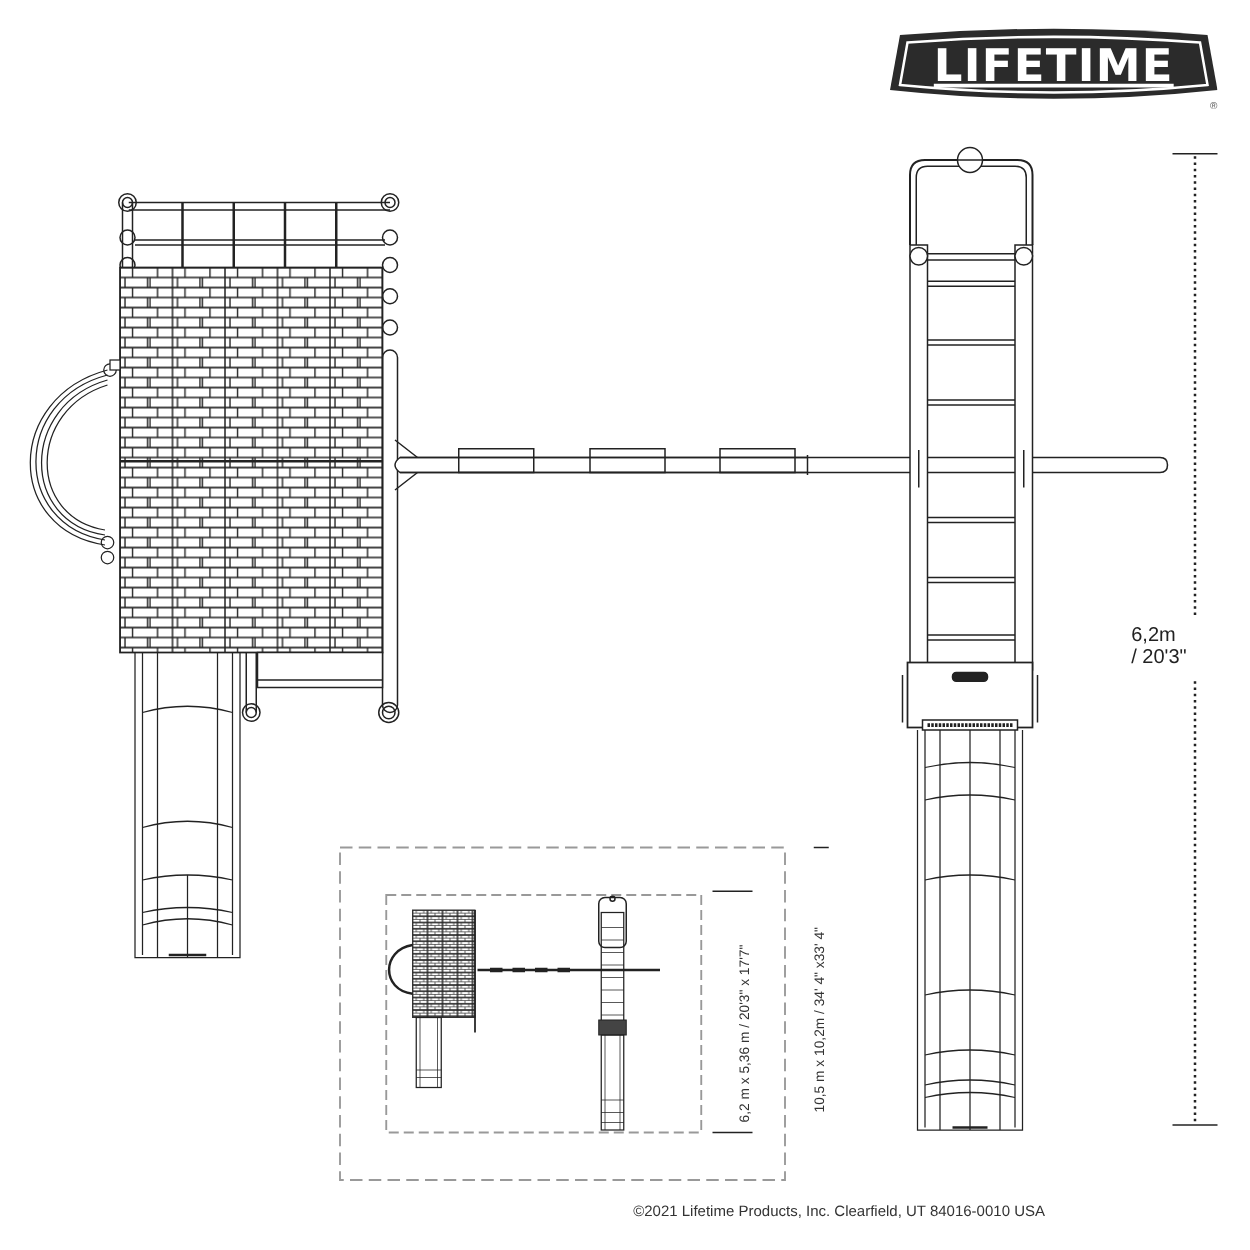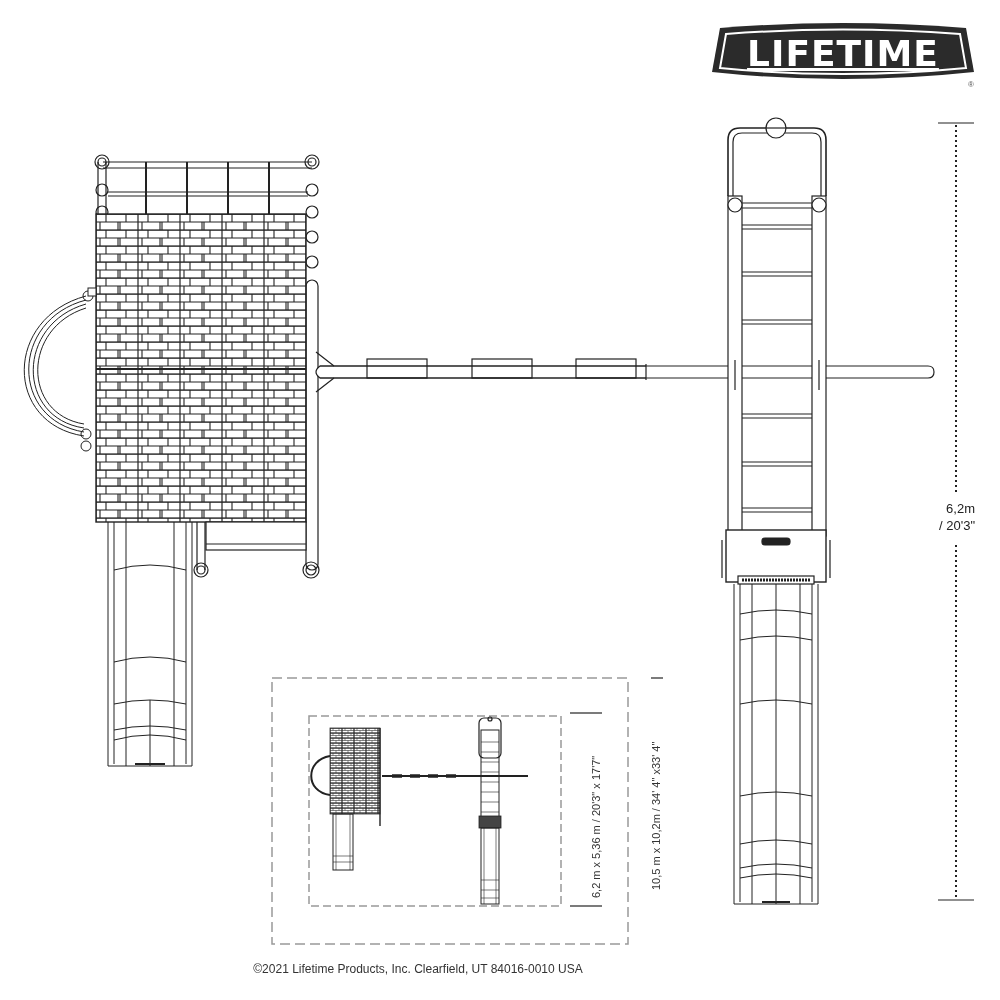--- a/index.html
+++ b/index.html
@@ -1,23 +1,23 @@
 <!DOCTYPE html>
 <html><head>
 <meta charset="utf-8">
 <style>
   html, body { margin:0; padding:0; background:#ffffff; }
   body { width:1000px; height:1000px; position:relative; overflow:hidden; font-family:"Liberation Sans", sans-serif; color:#222; }
   .abs { position:absolute; }
   #logo { left:712px; top:22px; width:262px; height:62px; }
   #logo-text { position:absolute; left:0; top:0; width:262px; height:62px; display:flex; align-items:center; justify-content:center; color:#fff; font-weight:bold; font-size:36px; letter-spacing:1px; font-family:"DejaVu Sans", sans-serif;text-decoration:underline; }
   #reg { left:968px; top:80px; font-size:8px; color:#555; }
-  #dim-main { left:905px; top:500px; width:70px; text-align:right; font-size:13px; line-height:17px; color:#222; }
+  #dim-main { left:905px; top:500px; width:70px; text-align:left; font-size:16px; line-height:17px; color:#222; }
   .vtext { position:absolute; transform:rotate(-90deg); transform-origin:left top; white-space:nowrap; font-size:11px; color:#333; }
-  #footer { left:0; top:962px; width:836px; text-align:center; font-size:12px; color:#333; }
+  #footer { left:0; top:962px; width:836px; text-align:right; font-size:12px; color:#333; }
   svg { position:absolute; left:0; top:0; }
 </style>
 </head>
 <body>
 
 <svg width="1000" height="1000" viewBox="0 0 1000 1000" fill="none" stroke="#222" stroke-width="1.2">
   <defs>
     <pattern id="bricks" x="96" y="214" width="42" height="16" patternUnits="userSpaceOnUse">
       <rect width="42" height="16" fill="#fff"></rect>
       <path d="M0 0H42M0 8H42M10 0V8M30 0V8M4 8V16M22 8V16M24 8V16" stroke="#222" stroke-width="1.1"></path>

